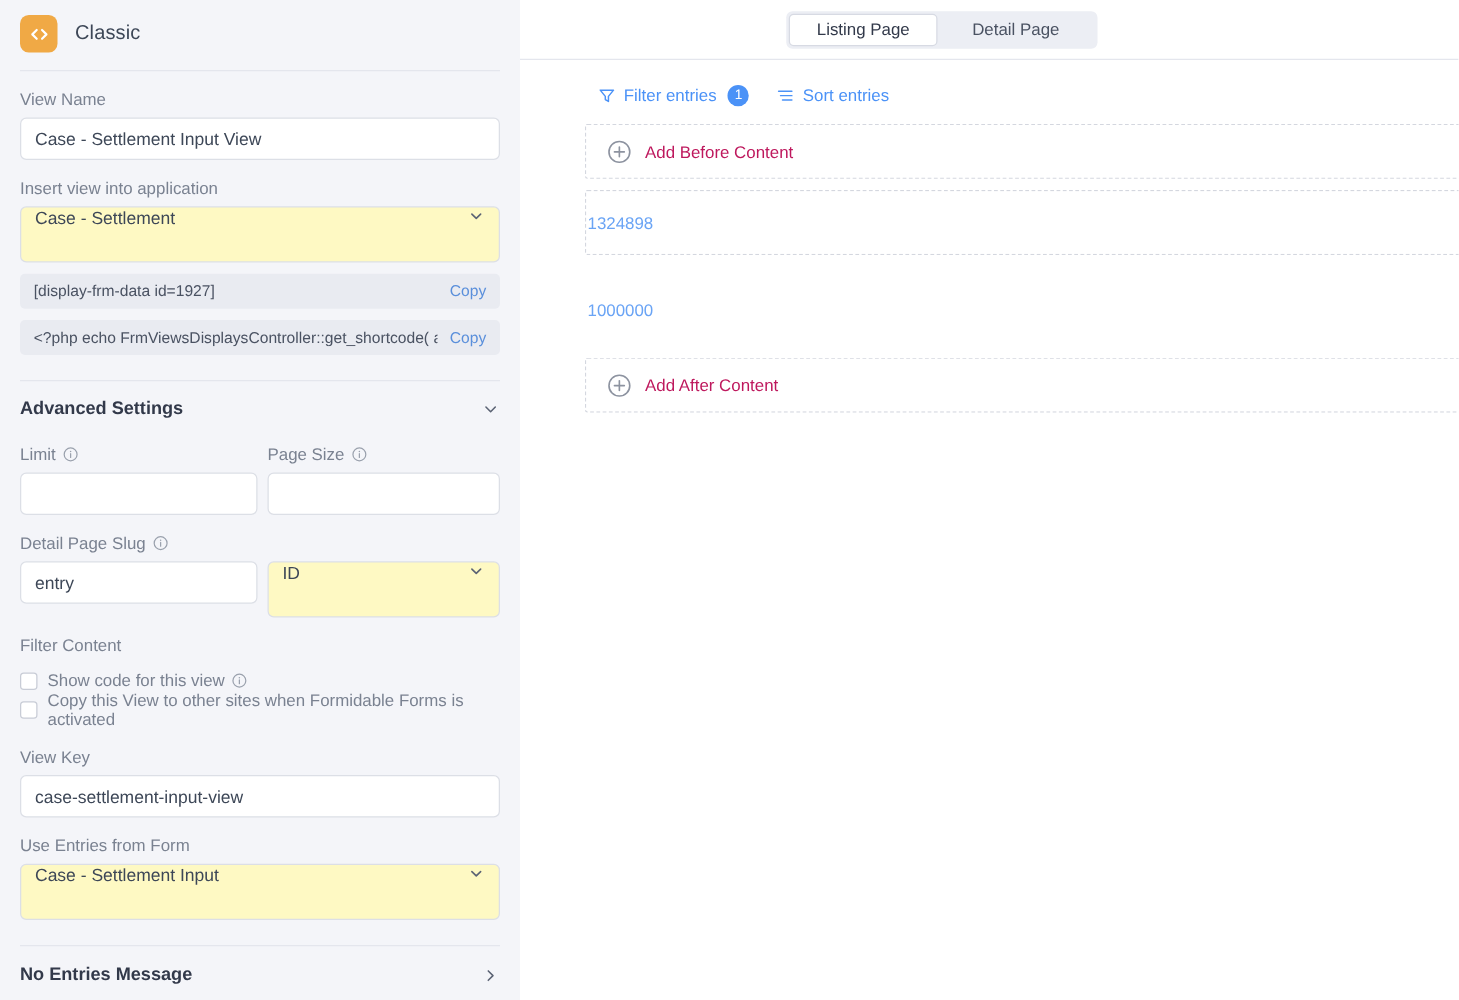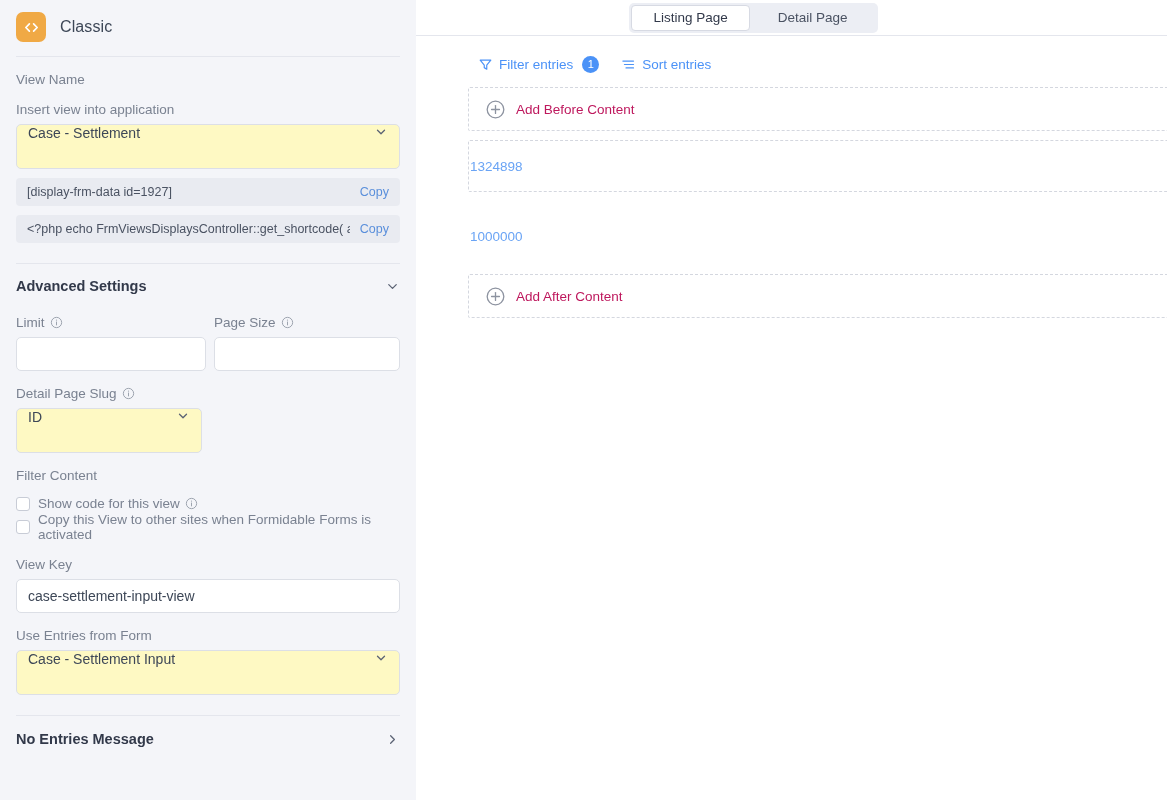--- a/index.html
+++ b/index.html
@@ -184,21 +184,21 @@
   
   .main {
     flex: 1 1 auto;
     height: 800px;
     background: #ffffff;
     position: relative;
     overflow: hidden;
   }
 
   .topbar {
-    height: 36px;
+    height: 48px;
     display: flex;
     align-items: center;
     justify-content: center;
     position: relative;
   }
   .tabs {
     display: flex;
     background: #eceef4;
     border-radius: 5px;
     padding: 2px;
@@ -307,20 +307,21 @@
           <polyline points="15,7 20,12 15,17"></polyline>
         </svg>
       </span>
       <span class="sb-title">Classic</span>
     </div>
     <div class="sb-divider"></div>
 
     <div class="sb-body">
 
       <div class="field-label">View Name</div>
+      <div class="input-box">Case - Settlement Input View</div>
 
       <div class="field-label">Insert view into application</div>
       <div class="select-box">
         <span>Case - Settlement</span>
         <span class="chev">
           <svg width="14" height="14" viewBox="0 0 24 24" fill="none" stroke="#5b6374" stroke-width="2.2" stroke-linecap="round" stroke-linejoin="round">
               <polyline points="6,9 12,15 18,9"></polyline>
             </svg>
         </span>
       </div>
@@ -378,20 +379,23 @@
         <span>Detail Page Slug</span>
         <span class="info-ico">
           <svg width="13" height="13" viewBox="0 0 24 24" fill="none" stroke="#9aa1ad" stroke-width="1.8">
               <circle cx="12" cy="12" r="9.5"></circle>
               <line x1="12" y1="11" x2="12" y2="16.5" stroke-linecap="round"></line>
               <circle cx="12" cy="7.6" r="1.1" fill="#9aa1ad" stroke="none"></circle>
             </svg>
         </span>
       </div>
       <div class="two-col">
+        <div class="col">
+          <div class="input-box">entry</div>
+        </div>
         <div class="col col-narrow">
           <div class="select-box">
             <span>ID</span>
             <span class="chev">
               <svg width="14" height="14" viewBox="0 0 24 24" fill="none" stroke="#5b6374" stroke-width="2.2" stroke-linecap="round" stroke-linejoin="round">
                   <polyline points="6,9 12,15 18,9"></polyline>
                 </svg>
             </span>
           </div>
         </div>

